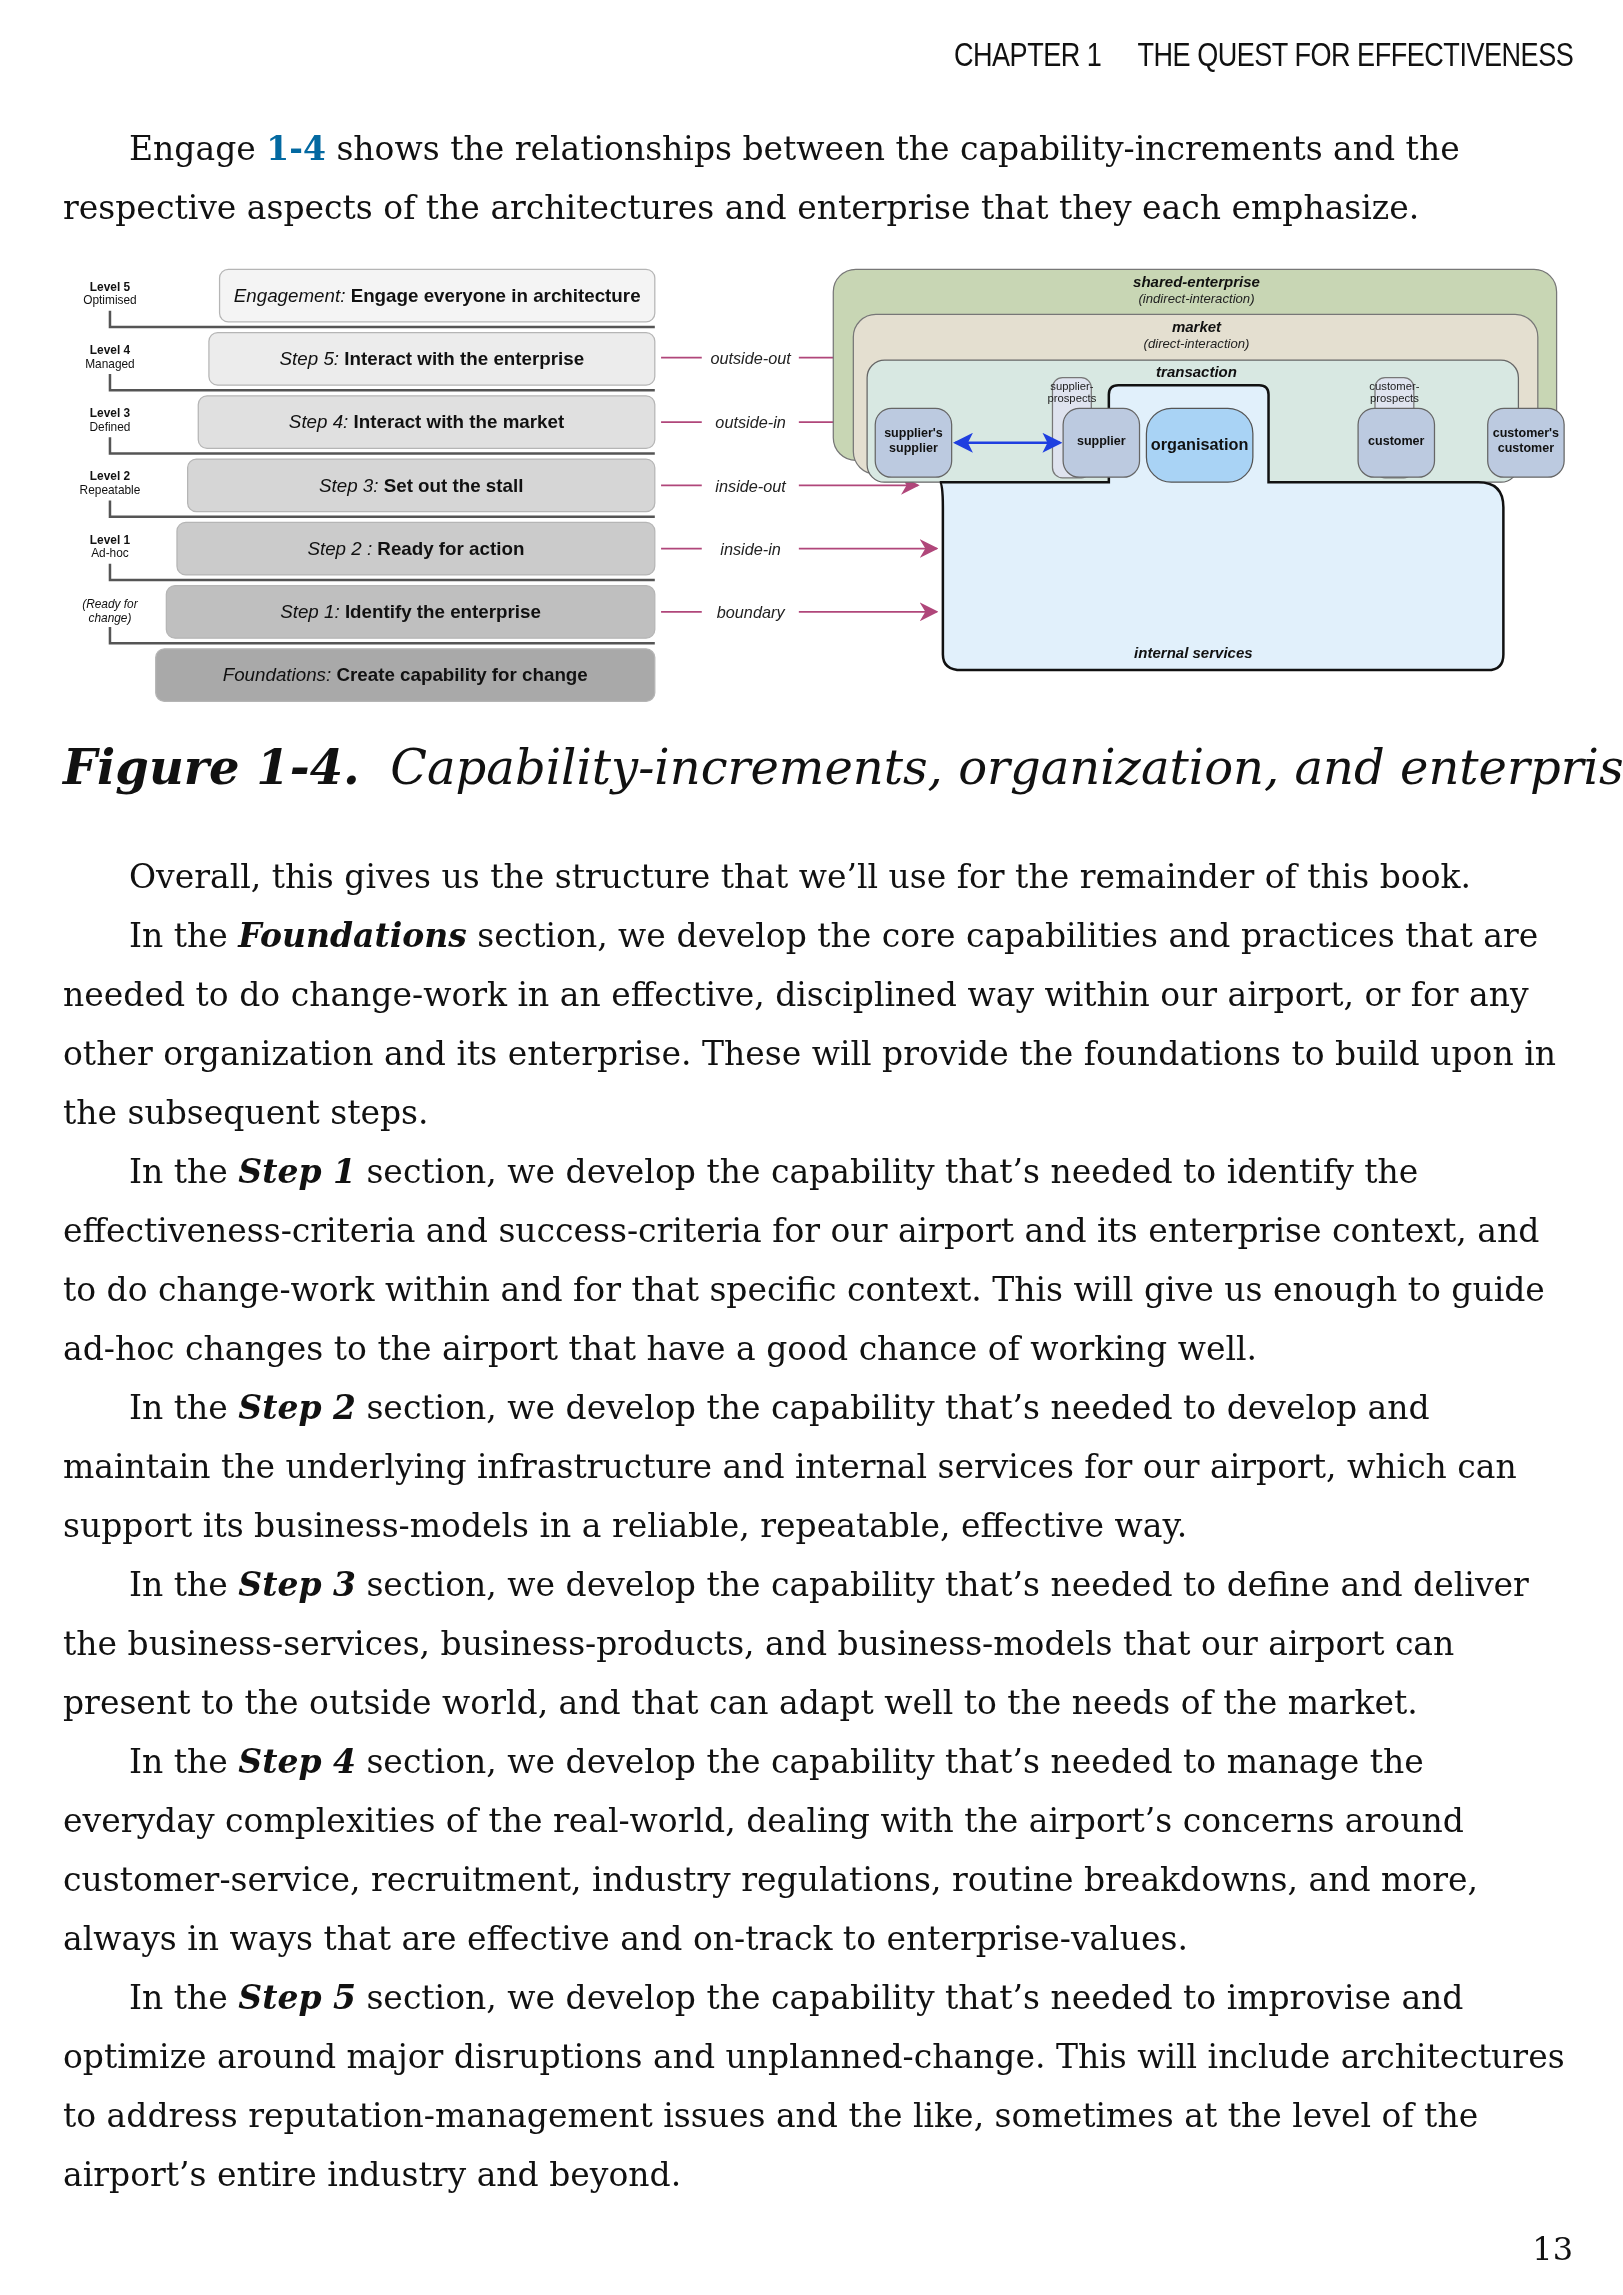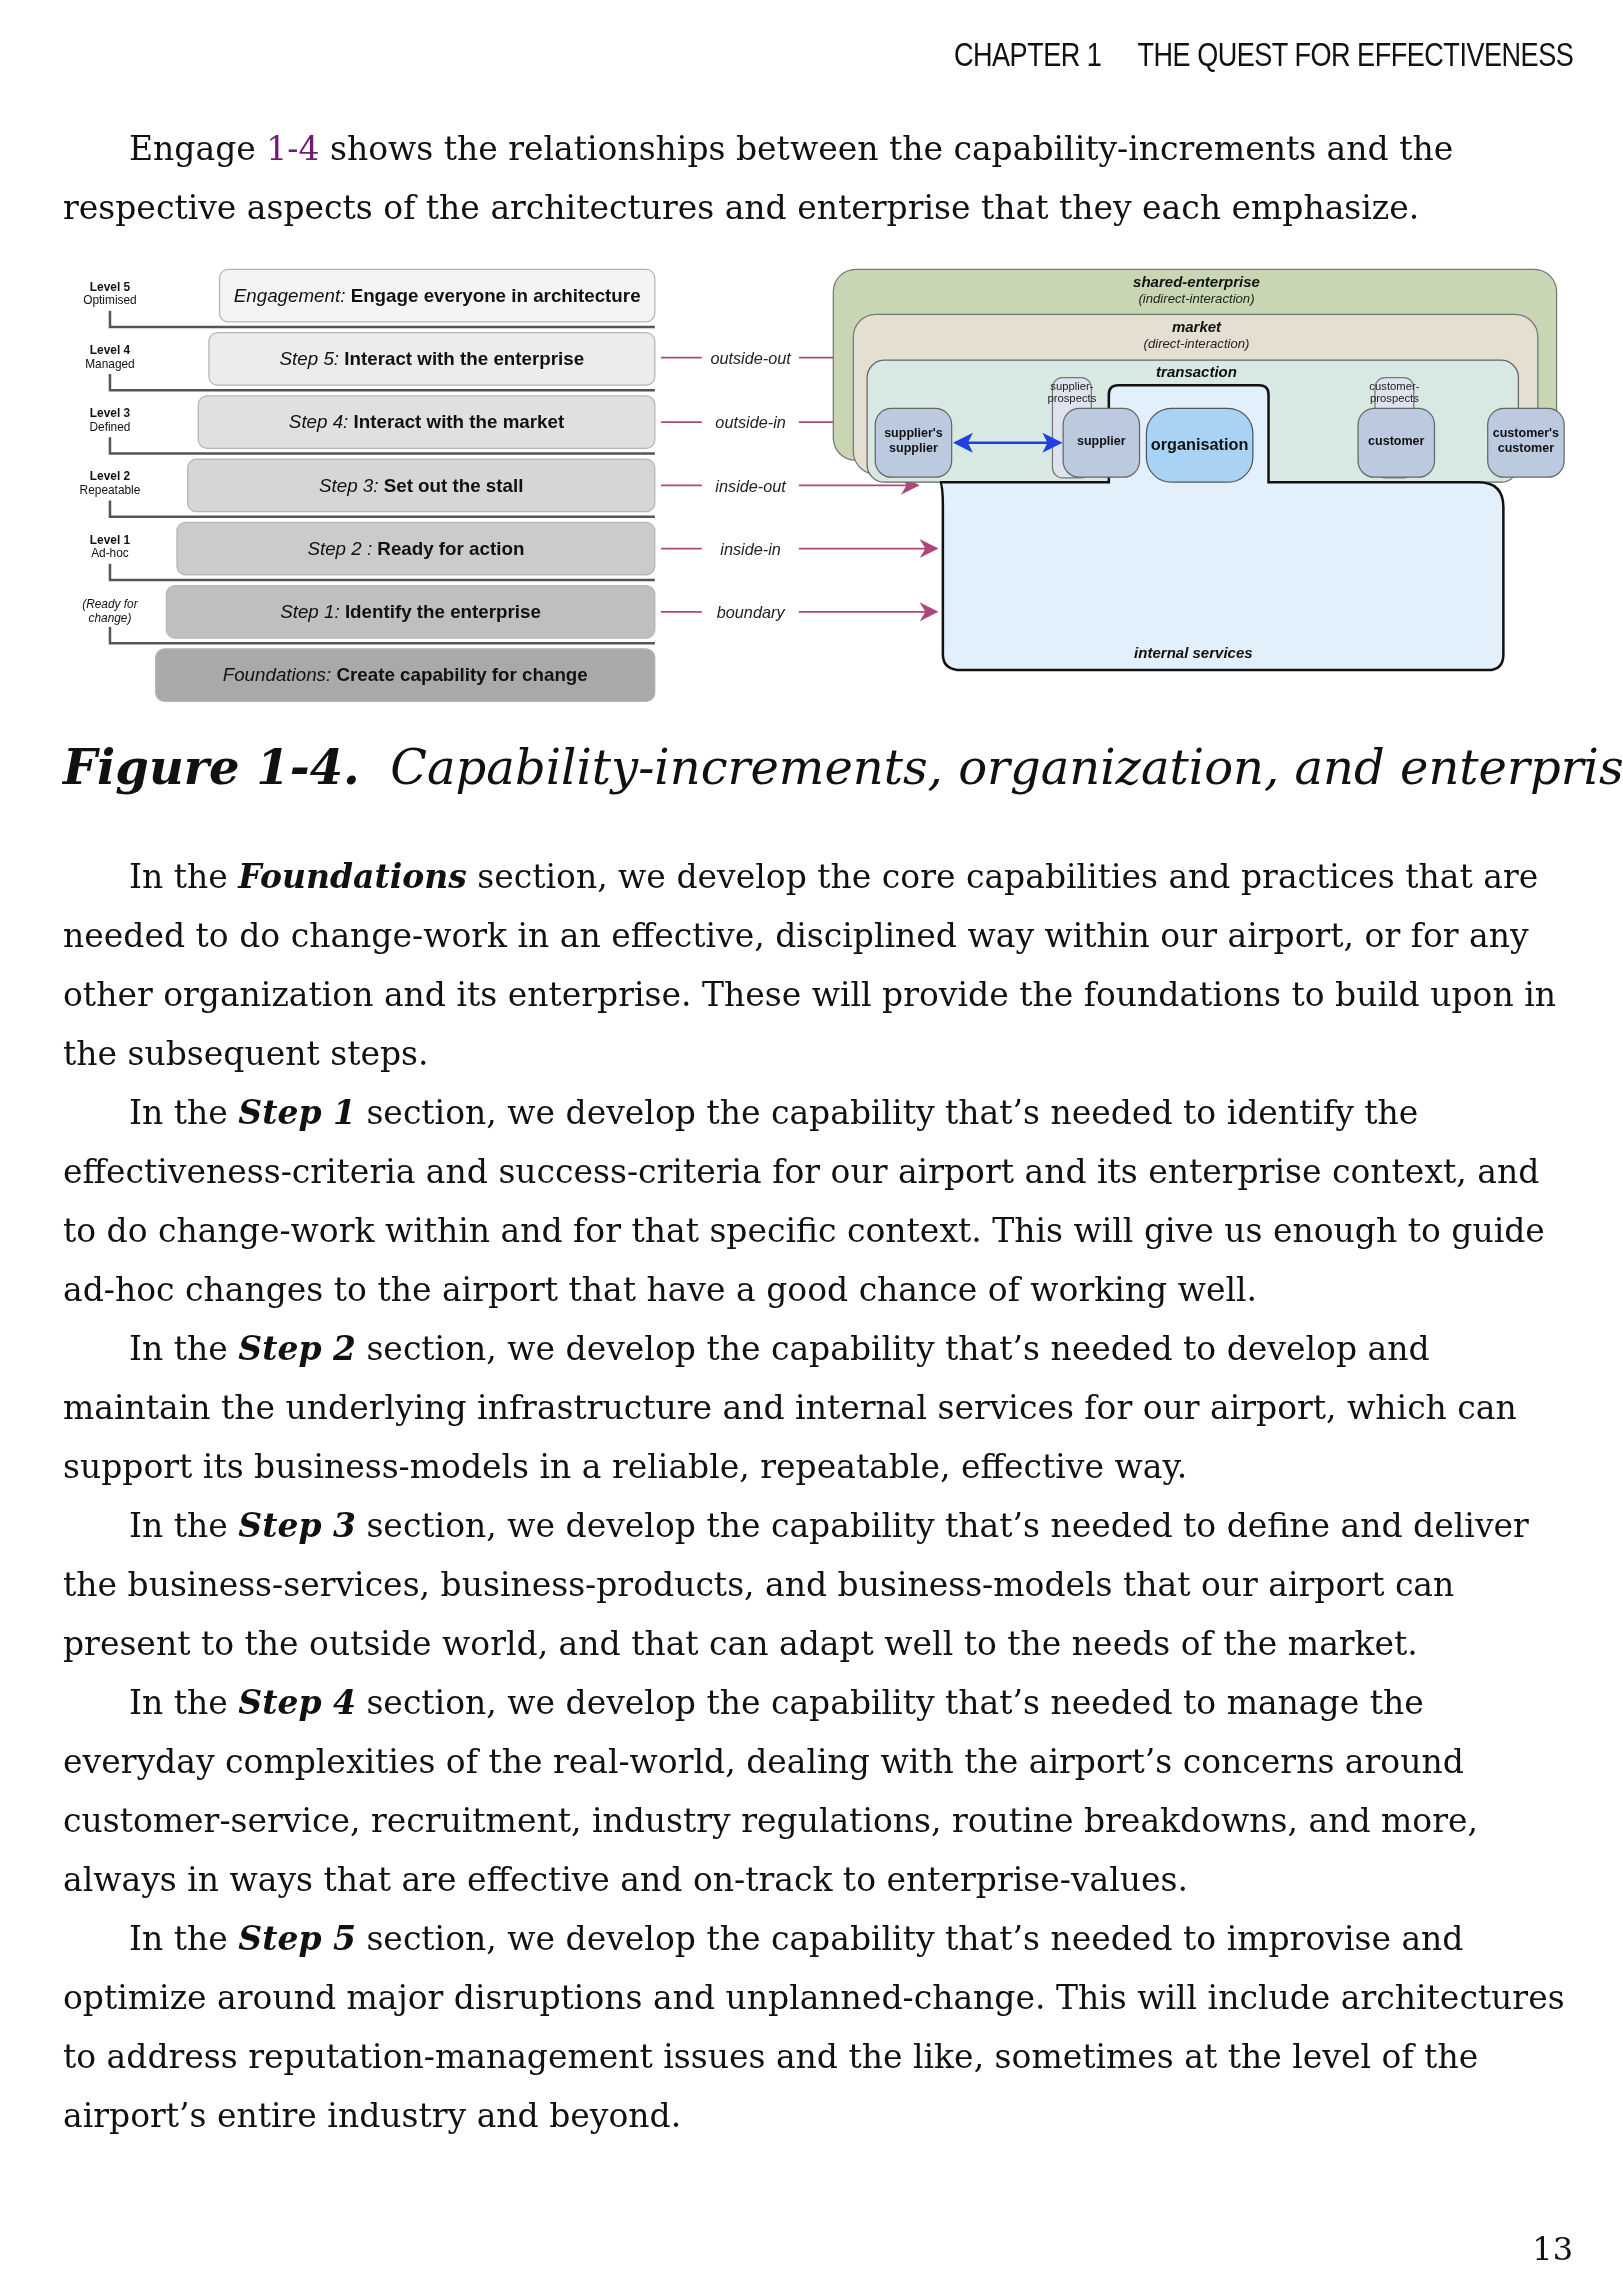--- a/index.html
+++ b/index.html
@@ -7,21 +7,21 @@
          font-family: "DejaVu Serif", "Liberation Serif", serif; color: #111; }
   .running-head { position: absolute; top: 36px; right: 50px;
     font-family: "Liberation Sans", sans-serif; font-size: 33px; letter-spacing: -0.6px;
     transform: scaleX(0.82); transform-origin: right center; white-space: nowrap; }
   .running-head span { display: inline-block; }
   .running-head .gap { width: 44px; }
   .body-text { position: absolute; left: 63px; width: 1503px;
     font-size: 33px; line-height: 59px; }
   .p { margin: 0; }
   .indent { text-indent: 66px; }
-  .link { color: #701a75; }
+  .link { color: #0369a1; font-weight: bold; }
   .bi { font-weight: bold; font-style: italic; }
   .caption { position: absolute; left: 63px; top: 739px; font-size: 48px; font-style: italic; white-space: nowrap; }
   .caption .lbl { font-weight: bold; }
   .page-number { position: absolute; right: 50px; top: 2230px; font-size: 32px; }
   #figure { position: absolute; left: 63px; top: 263px; width: 1503px; height: 451px; }
   svg text { font-family: "Liberation Sans", sans-serif; }
 </style>
 </head>
 <body>
 
@@ -163,20 +163,21 @@
       <line x1="1722" y1="287" x2="1728" y2="287" stroke="none"></line>
       <line x1="1722" y1="287" x2="1728" y2="287" stroke="none"></line>
     </g>
 </svg>
 
 <div class="caption">
   <span class="lbl">Figure 1-4.</span>&nbsp;&nbsp;<span>Capability-increments, organization, and enterprise</span>
 </div>
 
 <div class="body-text" style="top:847px;">
+  <p class="p indent"><span>Overall, this gives us the structure that we’ll use for the remainder of this book.</span></p>
   <p class="p indent"><span>In the </span><span class="bi">Foundations</span><span> section, we develop the core capabilities and practices that are needed to do change-work in an effective, disciplined way within our airport, or for any other organization and its enterprise. These will provide the foundations to build upon in the subsequent steps.</span></p>
   <p class="p indent"><span>In the </span><span class="bi">Step 1</span><span> section, we develop the capability that’s needed to identify the effectiveness-criteria and success-criteria for our airport and its enterprise context, and to do change-work within and for that specific context. This will give us enough to guide ad-hoc changes to the airport that have a good chance of working well.</span></p>
   <p class="p indent"><span>In the </span><span class="bi">Step 2</span><span> section, we develop the capability that’s needed to develop and maintain the underlying infrastructure and internal services for our airport, which can support its business-models in a reliable, repeatable, effective way.</span></p>
   <p class="p indent"><span>In the </span><span class="bi">Step 3</span><span> section, we develop the capability that’s needed to define and deliver the business-services, business-products, and business-models that our airport can present to the outside world, and that can adapt well to the needs of the market.</span></p>
   <p class="p indent"><span>In the </span><span class="bi">Step 4</span><span> section, we develop the capability that’s needed to manage the everyday complexities of the real-world, dealing with the airport’s concerns around customer-service, recruitment, industry regulations, routine breakdowns, and more, always in ways that are effective and on-track to enterprise-values.</span></p>
   <p class="p indent"><span>In the </span><span class="bi">Step 5</span><span> section, we develop the capability that’s needed to improvise and optimize around major disruptions and unplanned-change. This will include architectures to address reputation-management issues and the like, sometimes at the level of the airport’s entire industry and beyond.</span></p>
 </div>
 
 <div class="page-number">13</div>
 

